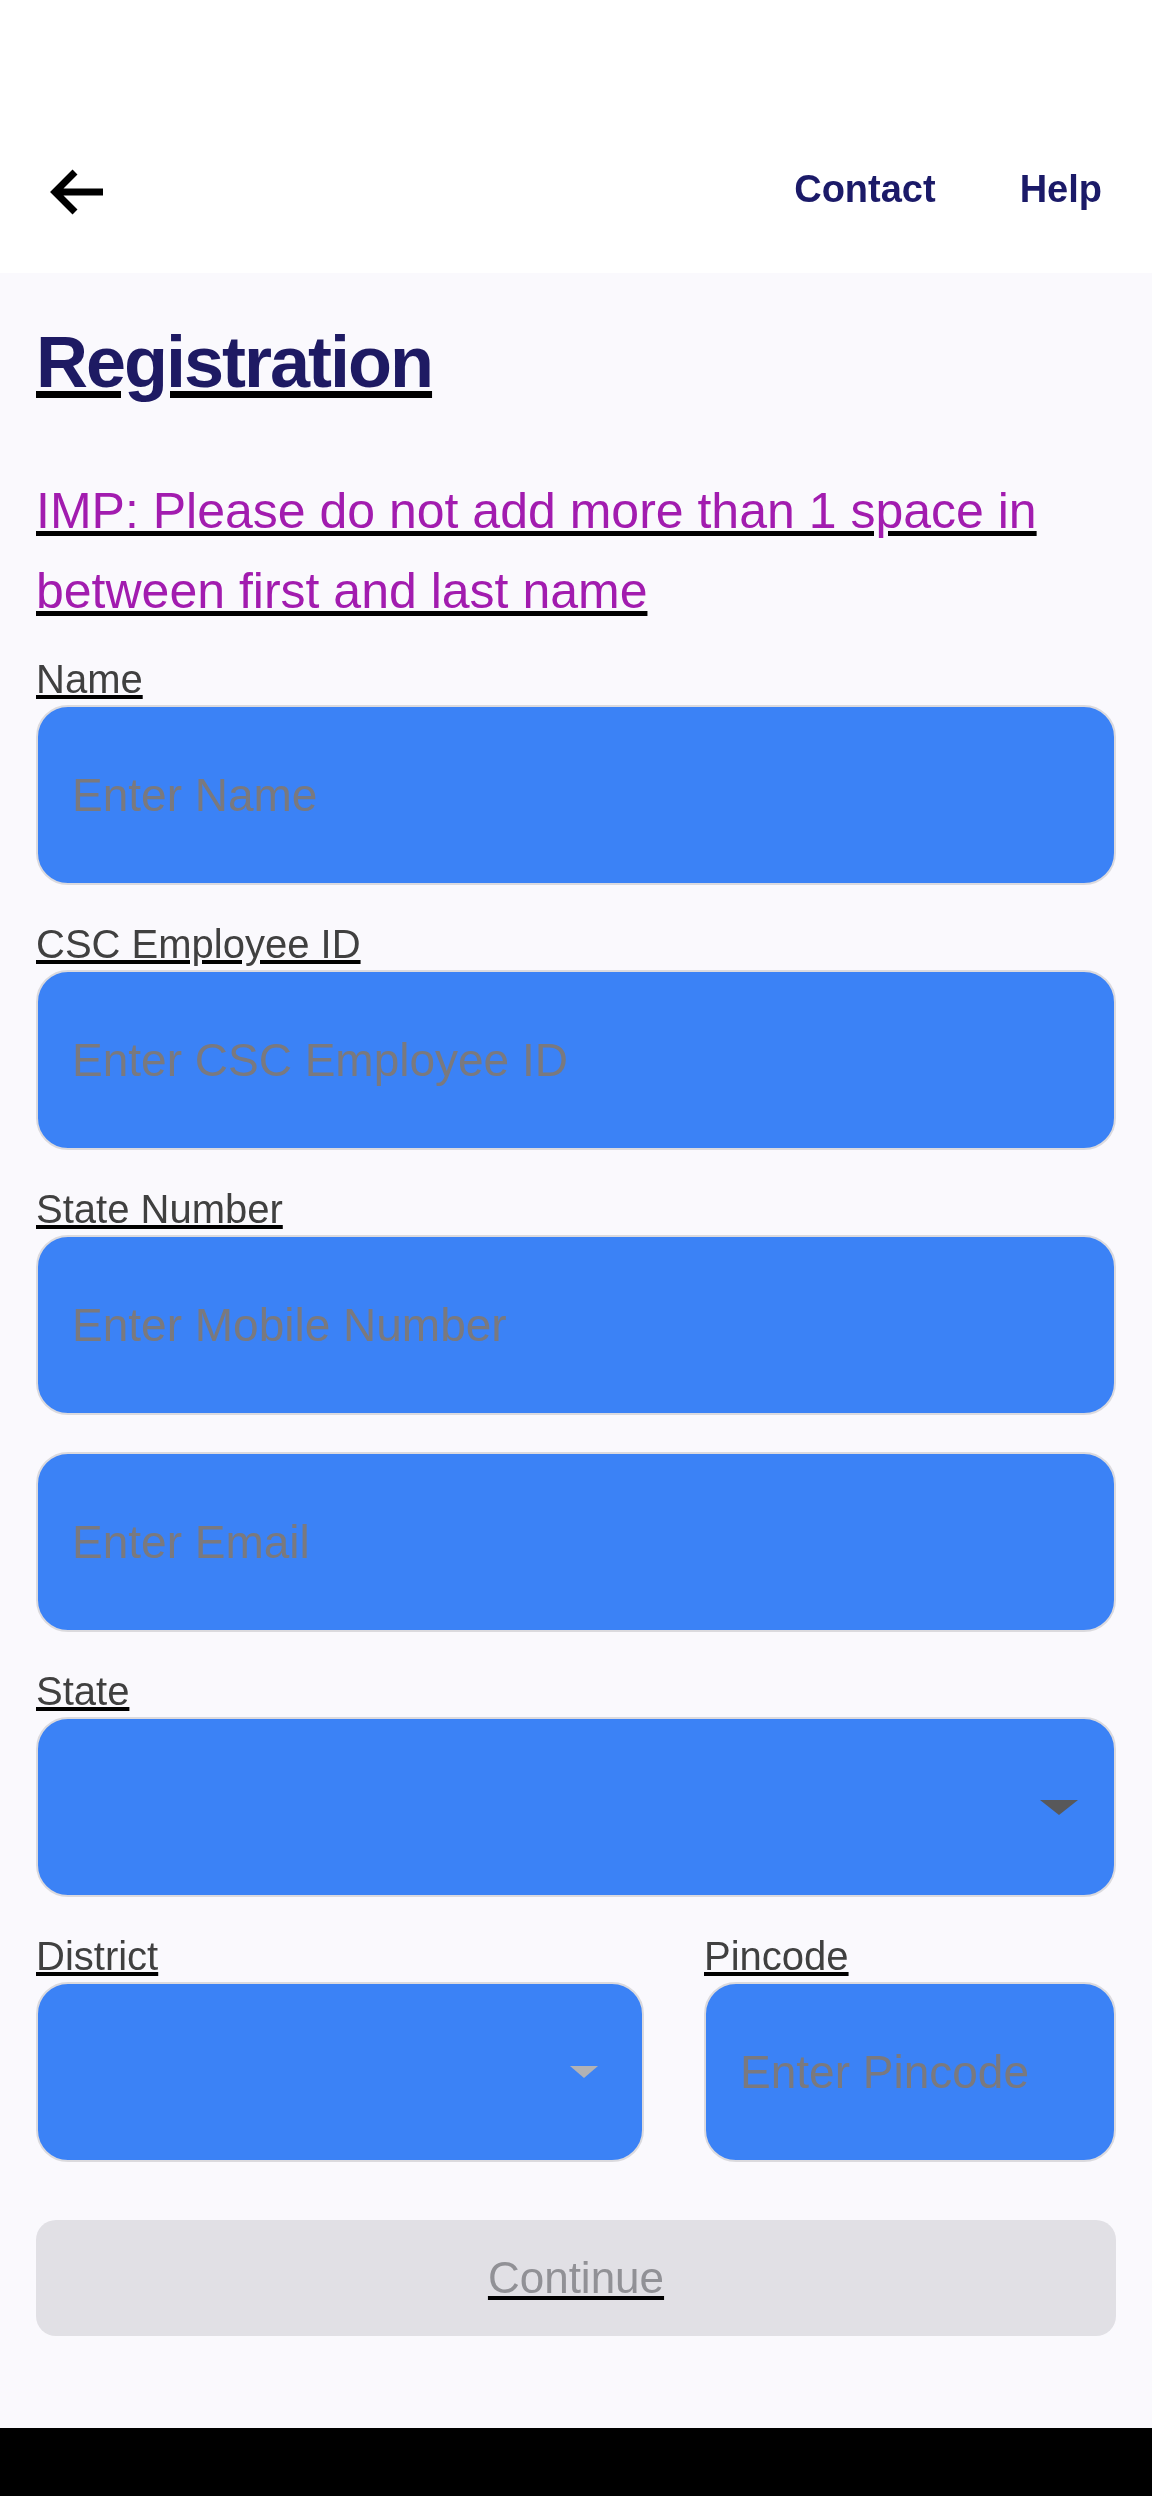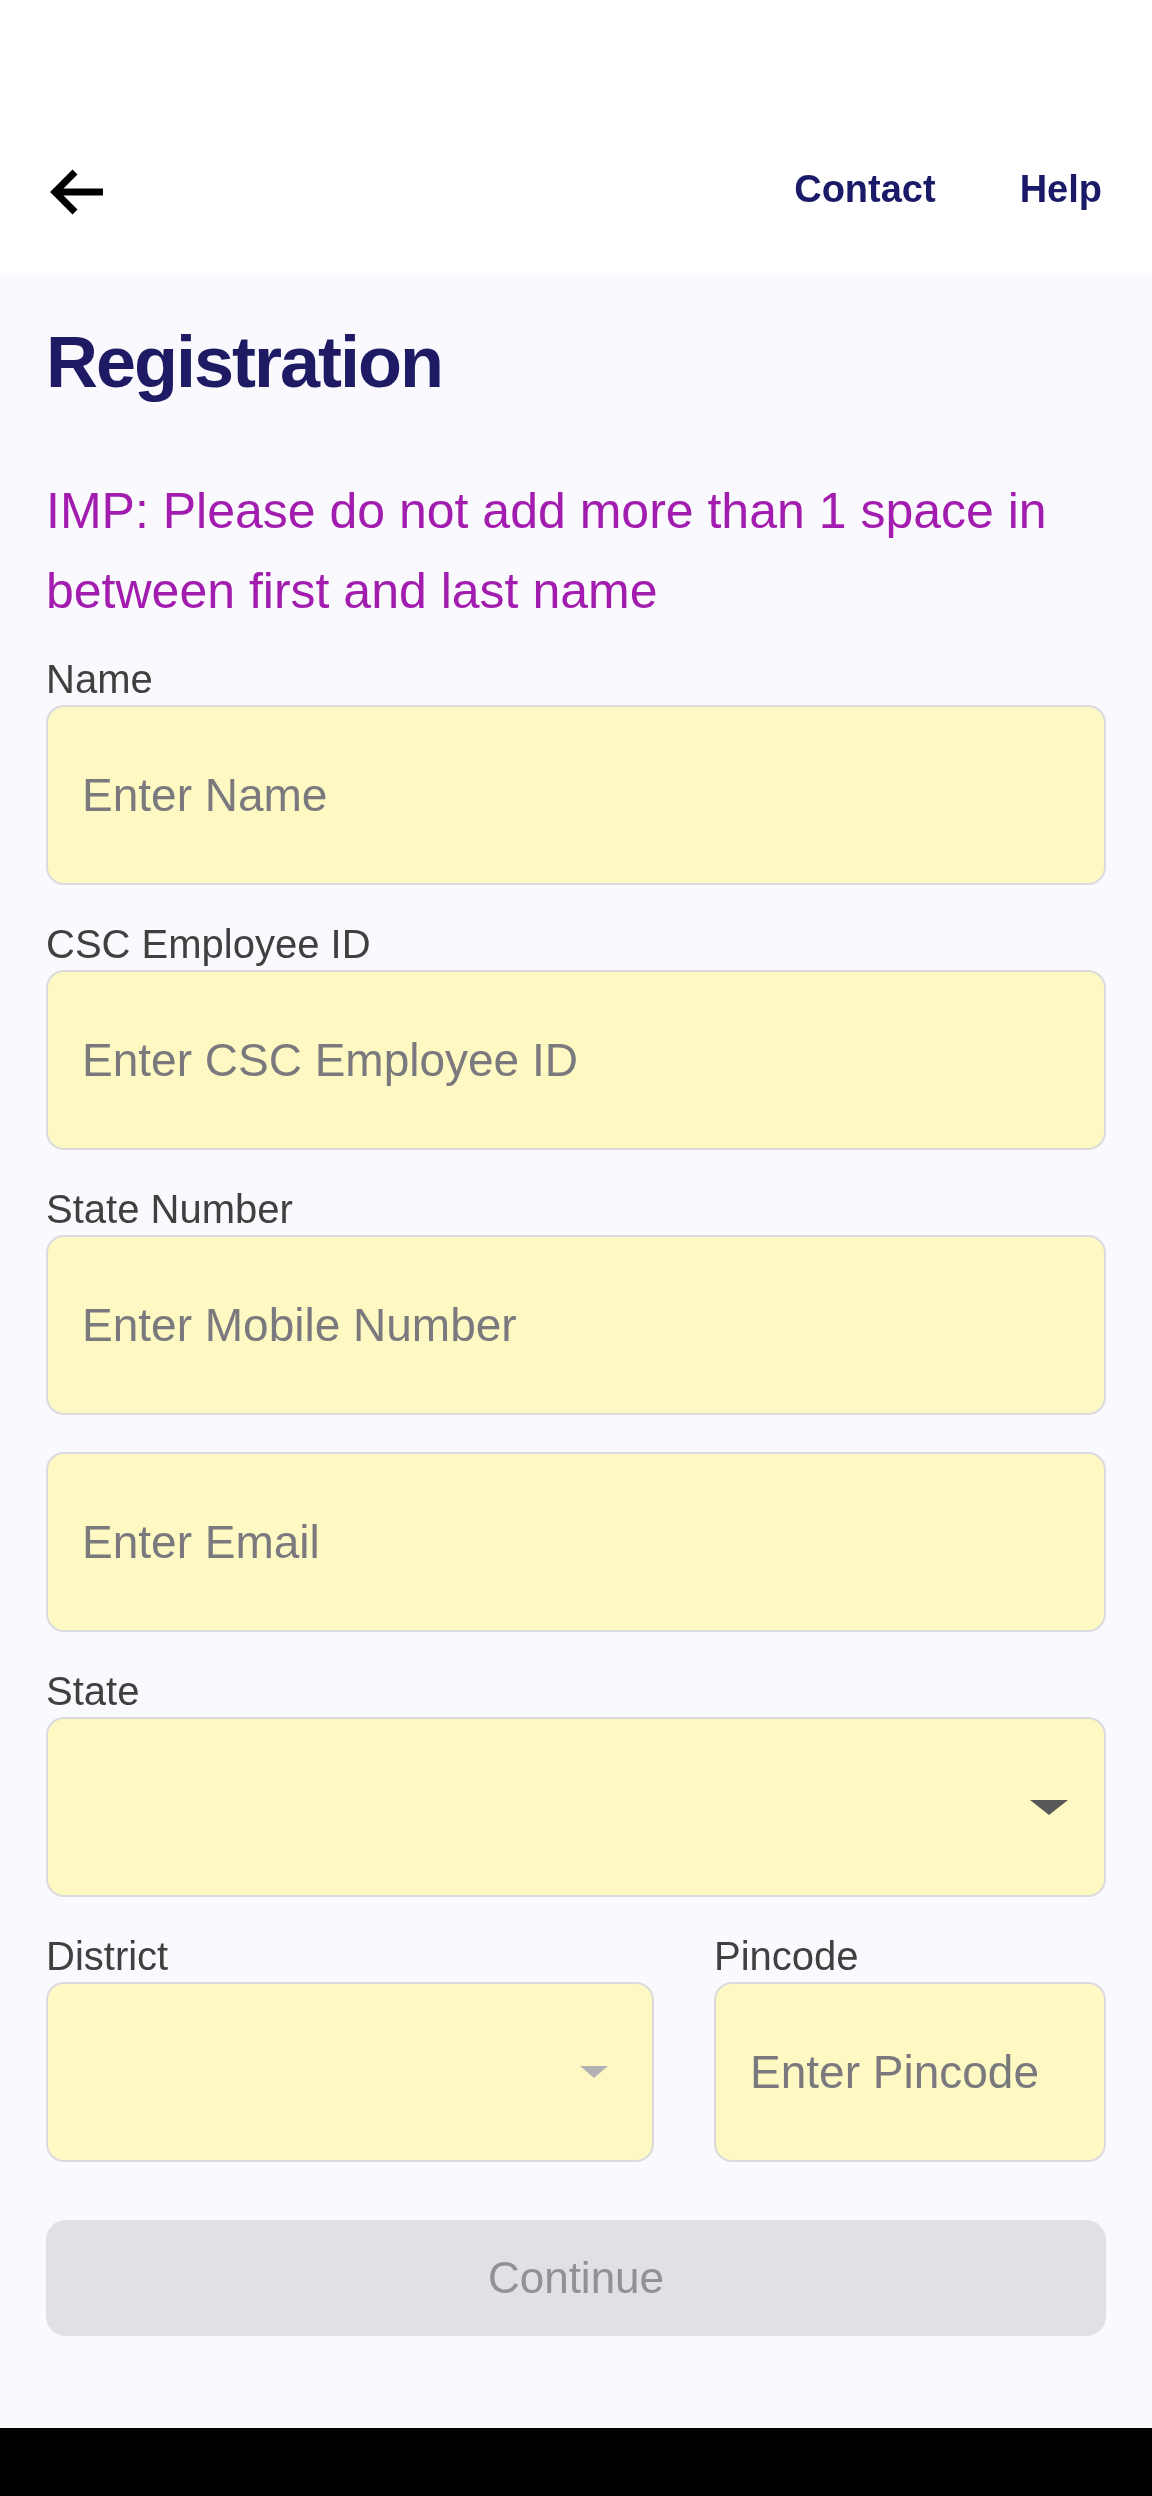--- a/index.html
+++ b/index.html
@@ -50,22 +50,23 @@
     border: none;
     cursor: pointer;
     font-family: "Liberation Sans", sans-serif;
   }
 
   
   .main {
     width: 1152px;
     height: 2155px;
     background: #faf9fd;
-    padding: 0 46px;
+    padding: 0 36px;
     overflow: hidden;
+    text-decoration: underline;
   }
   .page-title {
     margin-top: 46px;
     font-size: 72px;
     line-height: 86px;
     font-weight: bold;
     letter-spacing: -2px;
     color: #1e1a63;
   }
   .imp-note {
@@ -79,23 +80,23 @@
   .field-label {
     display: block;
     font-size: 40px;
     line-height: 44px;
     color: #404040;
     margin-bottom: 4px;
   }
   .text-input, .select-box {
     width: 100%;
     height: 180px;
-    background: #fef9c3;
+    background: #3b82f6;
     border: 2px solid #dbdade;
-    border-radius: 18px;
+    border-radius: 32px;
     font-family: "Liberation Sans", sans-serif;
     font-size: 46px;
     color: #3a393e;
     padding: 0 34px;
     outline: none;
   }
   .text-input::placeholder { color: #7a797e; opacity: 1; }
 
   .select-box {
     position: relative;

